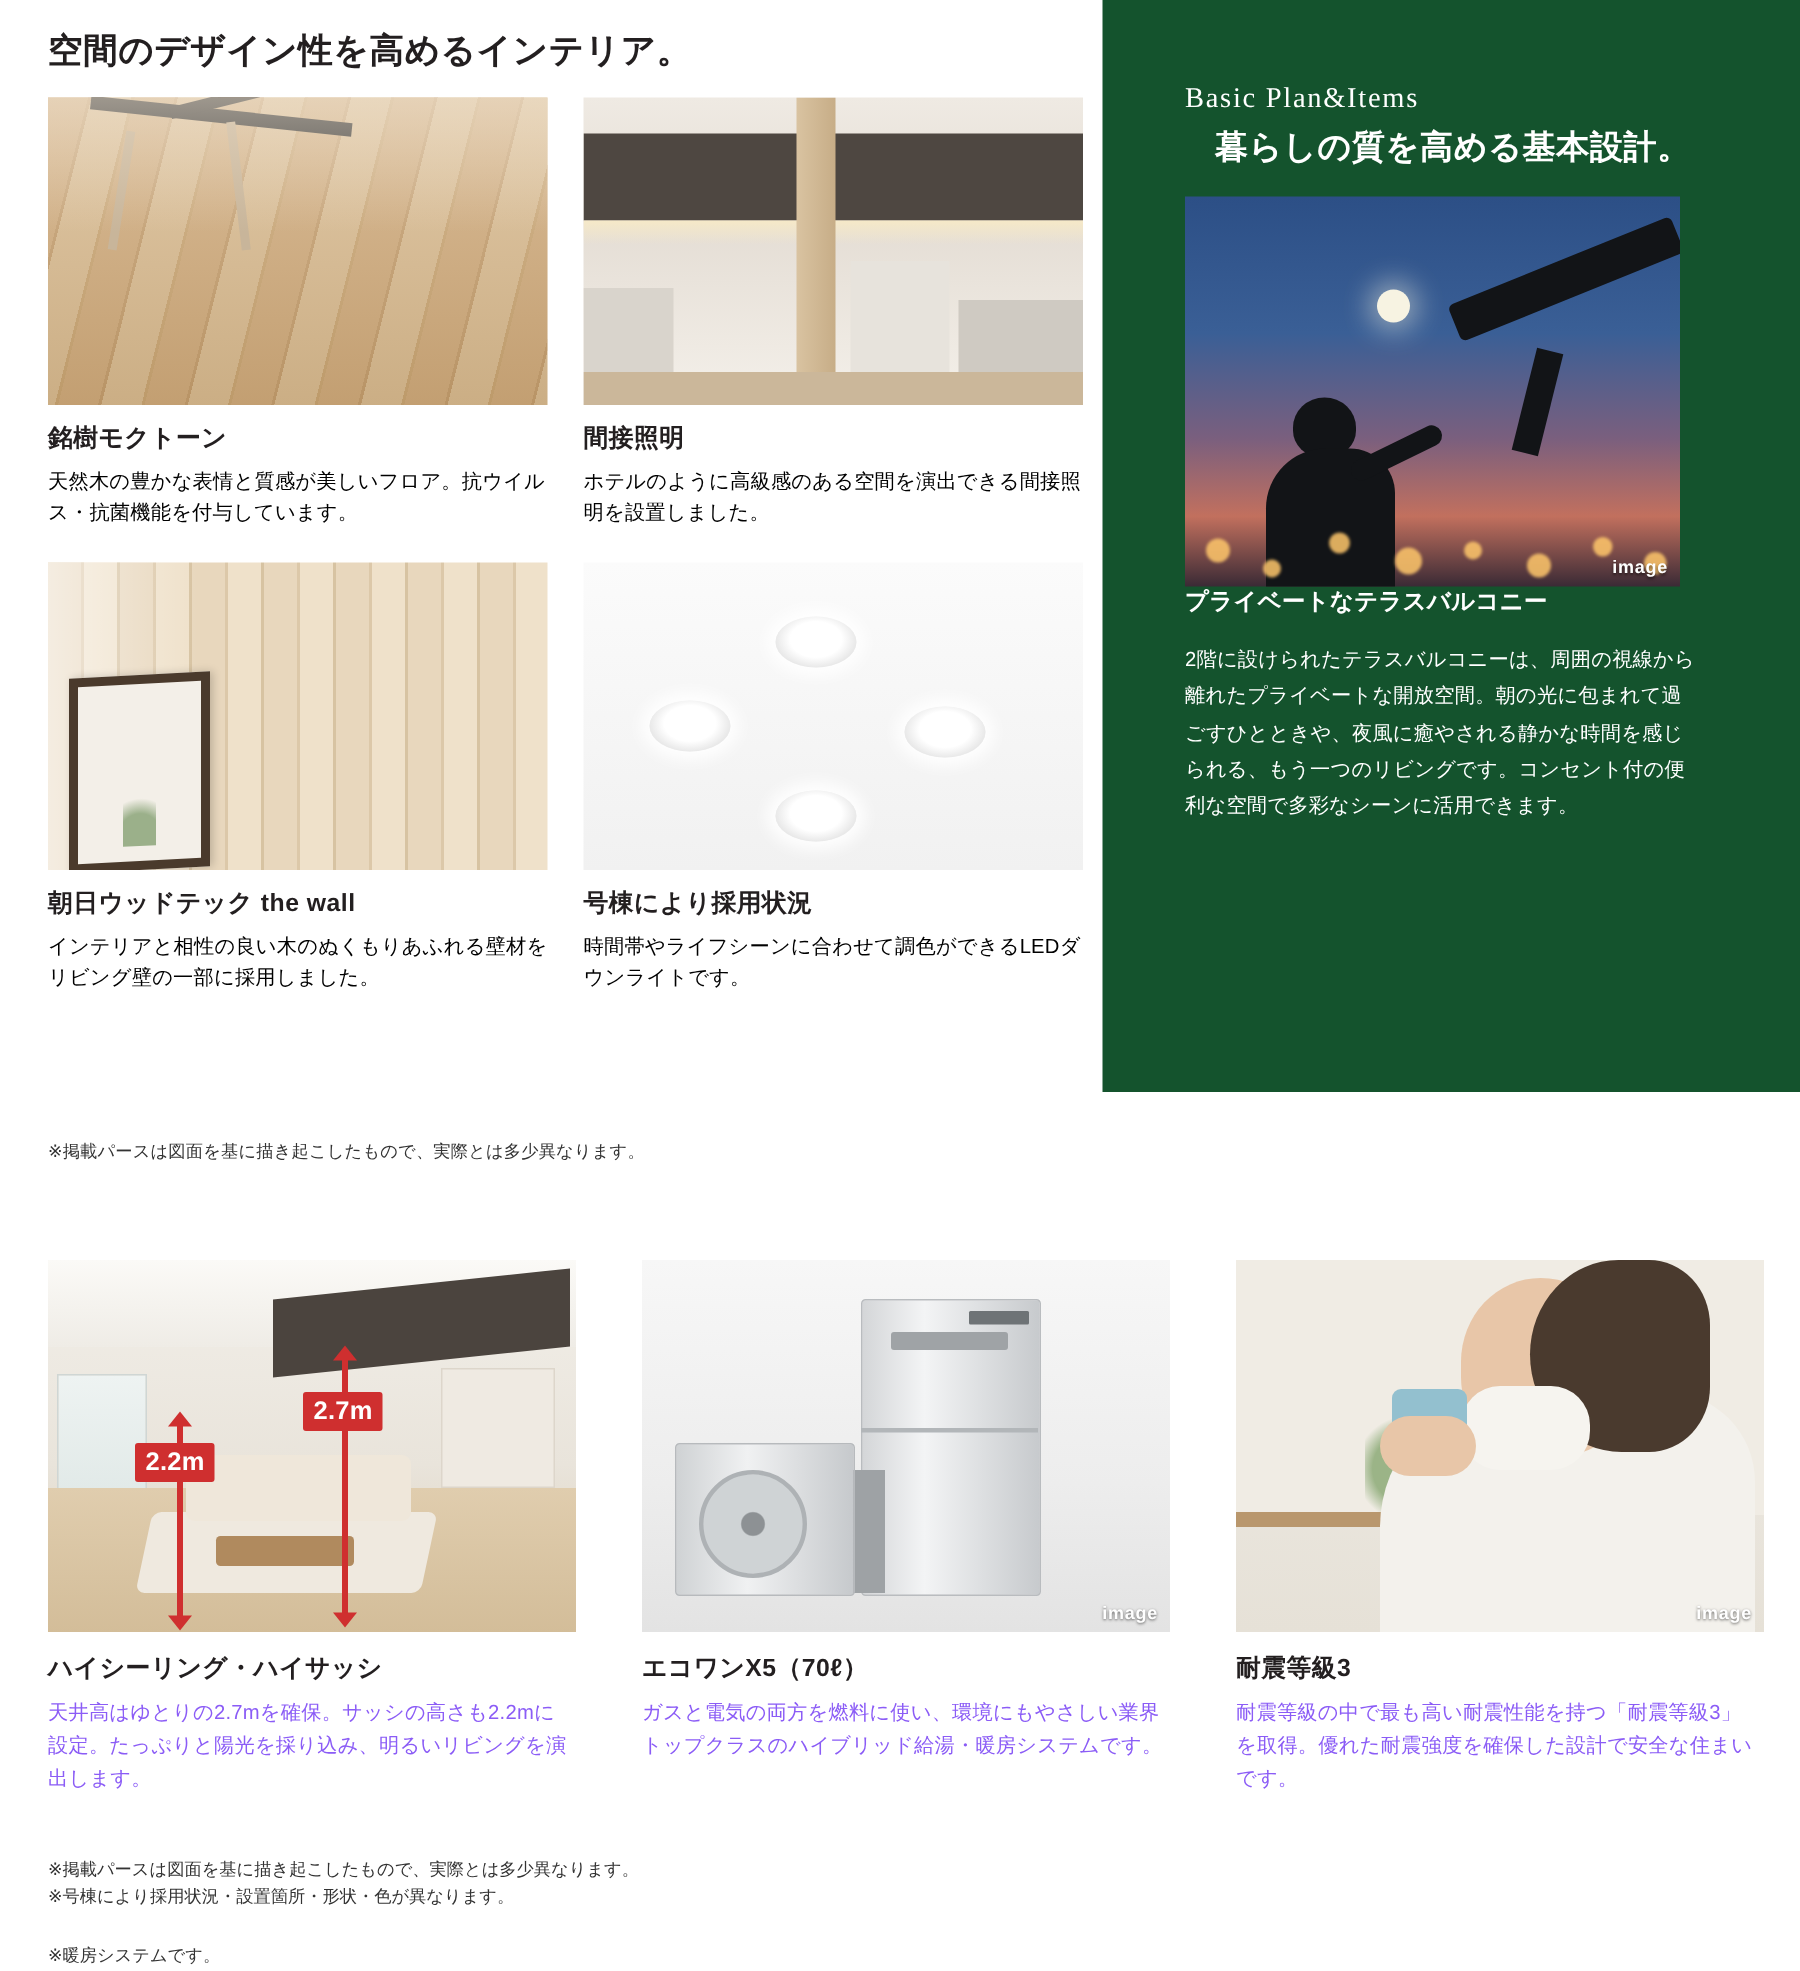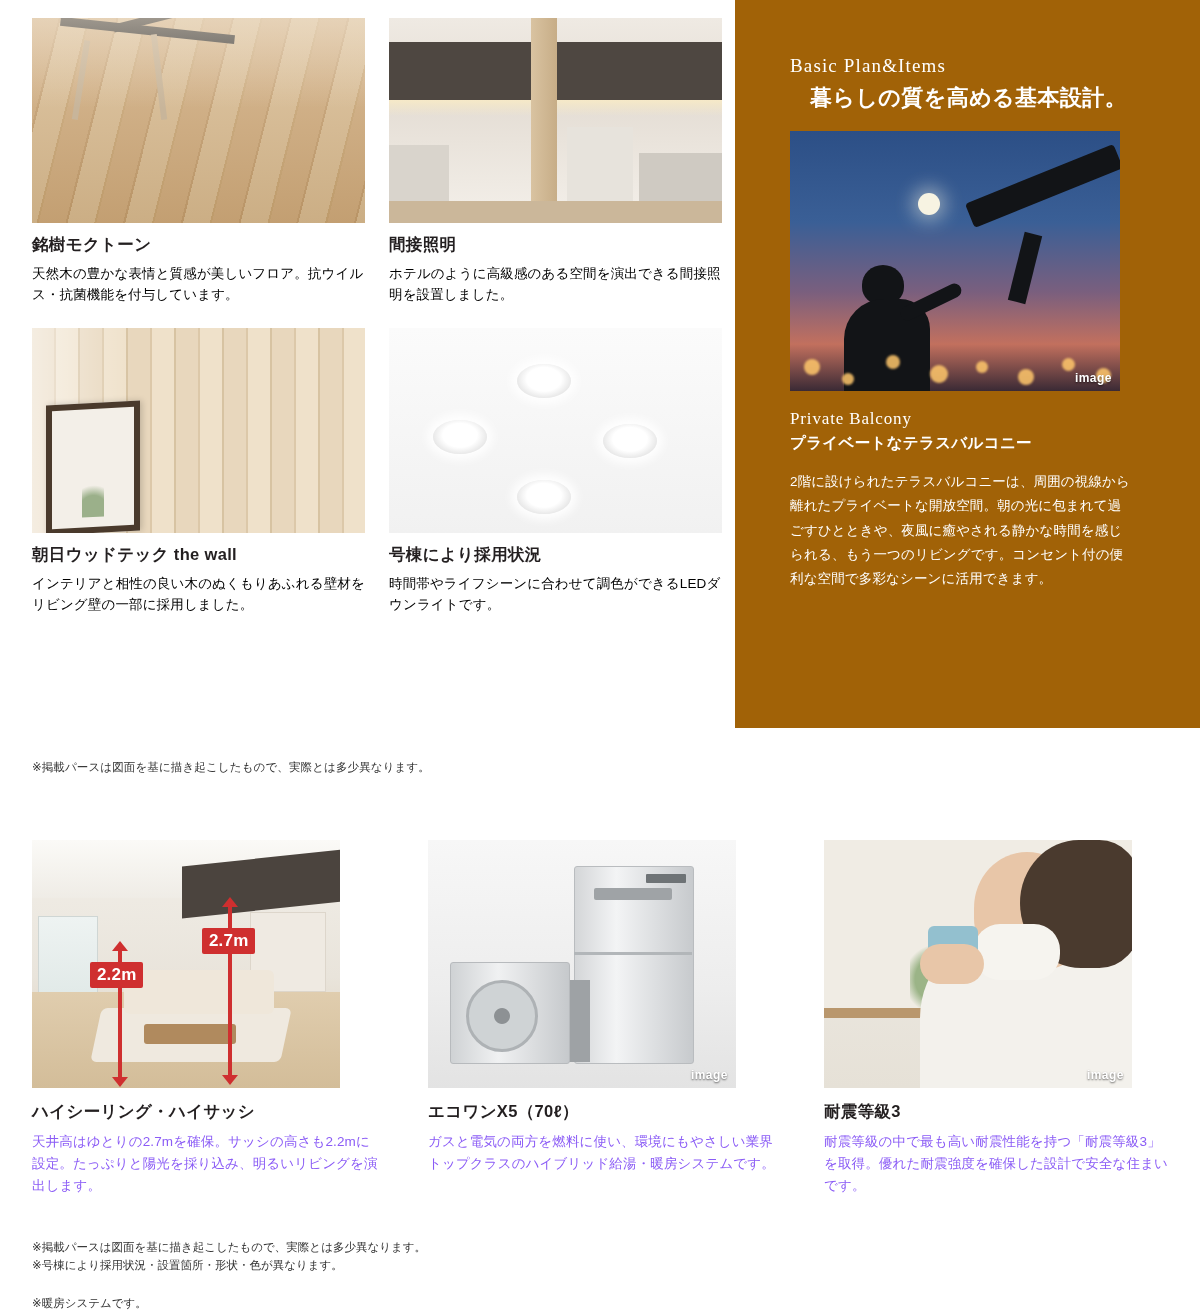--- a/index.html
+++ b/index.html
@@ -87,21 +87,21 @@
   .dl2{left:44px;top:92px;}
   .dl3{left:214px;top:96px;}
   .dl4{left:128px;top:152px;}
 
   .note-small{
     position:absolute;left:32px;top:760px;font-size:11.5px;color:#333;letter-spacing:.01em;
   }
 
   
   .basic{
-    position:absolute;left:735px;top:0;width:465px;height:728px;background:#a16207;
+    position:absolute;left:735px;top:0;width:465px;height:728px;background:#14532d;
     color:#ffffff;
   }
   .basic .sec-en{color:#ffffff;margin:0 0 6px 0;padding-top:0;}
   .basic-inner{padding:55px 45px 0 55px;}
   .basic .sec-jp{color:#ffffff;font-size:22px;margin-bottom:18px;margin-left:20px;}
   .basic-photo{
     position:relative;width:330px;height:260px;overflow:hidden;
     background:linear-gradient(180deg,#2c4f86 0%,#3a5f96 35%,#7a5f7e 62%,#c2705e 82%,#3a2a35 100%);
   }
   .bp-moon{position:absolute;left:128px;top:62px;width:22px;height:22px;border-radius:50%;background:#f7f3e2;box-shadow:0 0 18px 6px rgba(247,243,226,.45);}
@@ -123,21 +123,21 @@
   .basic-sub-en{
     font-family:"Liberation Serif","DejaVu Serif",serif;
     font-size:17px;letter-spacing:.05em;margin:18px 0 4px 0;color:#fff;
   }
   .basic-sub-jp{font-size:15.5px;font-weight:bold;margin:0 0 16px 0;color:#fff;letter-spacing:.02em;}
   .basic-body{font-size:13.5px;line-height:1.8;color:#ffffff;width:345px;letter-spacing:.01em;}
 
   
   .bottom{position:absolute;left:32px;top:840px;width:1140px;display:flex;gap:48px;}
   .bcell{width:348px;}
-  .bthumb{position:relative;width:308px;height:248px;overflow:hidden;}
+  .bthumb{position:relative;width:352px;height:248px;overflow:hidden;}
   .btitle{font-size:16.5px;font-weight:bold;margin:13px 0 8px 0;letter-spacing:.02em;}
   .btext{font-size:13.5px;line-height:1.62;letter-spacing:.01em;color:#8b5cf6;}
 
   
   .img-living{background:linear-gradient(180deg,#f2efe9 0%,#e9e4db 55%,#dacdb6 100%);}
   .lv-ceil{position:absolute;left:0;top:0;width:100%;height:58px;background:linear-gradient(180deg,#fbfaf7,#efece6);}
   .lv-dark{position:absolute;left:150px;top:16px;width:198px;height:52px;background:#4b443e;transform:skewY(-6deg);}
   .lv-floor{position:absolute;left:0;bottom:0;width:100%;height:96px;background:linear-gradient(180deg,#e0cdae,#d3bd99);}
   .lv-rug{position:absolute;left:64px;bottom:26px;width:190px;height:54px;background:#efe9df;border-radius:6px;transform:skewX(-12deg);}
   .lv-sofa{position:absolute;left:92px;bottom:74px;width:150px;height:44px;background:#efe7da;border-radius:6px;}
@@ -178,20 +178,21 @@
 
   .note-bottom{position:absolute;left:32px;top:1238px;font-size:11.5px;line-height:1.6;color:#333;}
   .note-bottom2{position:absolute;left:32px;top:1296px;font-size:11.5px;color:#333;}
 </style>
 </head>
 <body>
 
 <div class="page">
 
   <div class="interior">
+    <div class="sec-jp">空間のデザイン性を高めるインテリア。</div>
 
     <div class="grid2">
 
       <div class="cell">
         <div class="thumb img-floor">
           <div class="floor-chair">
             <i class="bar1"></i>
               <i class="bar2"></i>
               <i class="leg1"></i>
               <i class="leg2"></i>
@@ -261,21 +262,20 @@
           <span class="bk" style="left:96px;bottom:22px;width:14px;height:14px;"></span>
           <span class="bk" style="left:140px;bottom:8px;width:18px;height:18px;"></span>
           <span class="bk" style="left:186px;bottom:18px;width:12px;height:12px;"></span>
           <span class="bk" style="left:228px;bottom:6px;width:16px;height:16px;"></span>
           <span class="bk" style="left:272px;bottom:20px;width:13px;height:13px;"></span>
           <span class="bk" style="left:306px;bottom:8px;width:15px;height:15px;"></span>
         </div>
         <div class="imgtag">image</div>
       </div>
 
-      <div class="basic-sub-en">Private Balcony</div>
       <div class="basic-sub-jp">プライベートなテラスバルコニー</div>
       <div class="basic-body">2階に設けられたテラスバルコニーは、周囲の視線から離れたプライベートな開放空間。朝の光に包まれて過ごすひとときや、夜風に癒やされる静かな時間を感じられる、もう一つのリビングです。コンセント付の便利な空間で多彩なシーンに活用できます。</div>
     </div>
   </div>
 
   <div class="bottom">
 
     <div class="bcell">
       <div class="bthumb img-living">
         <div class="lv-ceil"></div>

